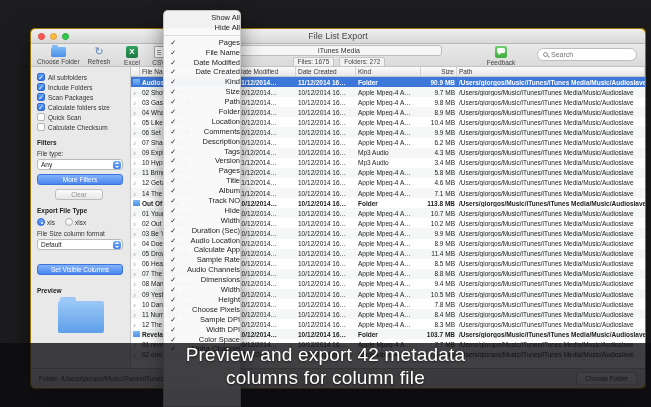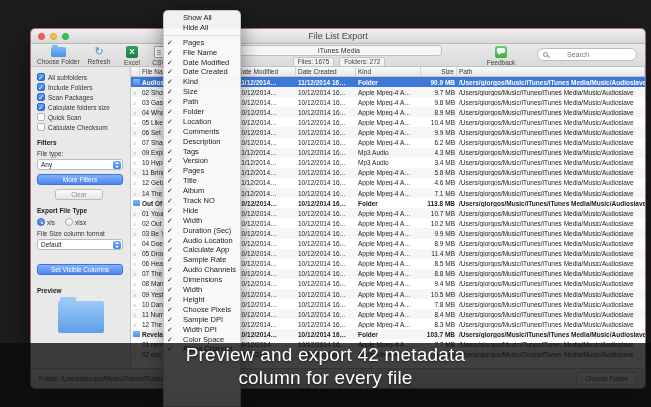--- a/index.html
+++ b/index.html
@@ -1,20 +1,20 @@
 <!DOCTYPE html>
 <html><head>
 <meta charset="utf-8">
 <style>
   *{margin:0;padding:0;box-sizing:border-box;}
   html,body{width:651px;height:407px;}
   body{position:relative;background:#1d1d1f;font-family:"Liberation Sans",sans-serif;overflow:hidden;}
 
   
-  .window{position:absolute;left:30px;top:28px;width:616px;height:361px;background:#f9a8d4;
+  .window{position:absolute;left:30px;top:28px;width:616px;height:361px;background:#eab308;
     border-radius:5px;border:1px solid rgba(0,0,0,.35);box-shadow:0 12px 30px rgba(0,0,0,.55);z-index:1;overflow:hidden;}
   .titlebar{position:relative;height:15px;background:linear-gradient(#efefef,#d8d8d8);border-bottom:1px solid #b8b8b8;border-radius:5px 5px 0 0;}
   .lights{position:absolute;left:7px;top:4px;display:flex;gap:5px;}
   .light{width:7px;height:7px;border-radius:50%;display:inline-block;}
   .red{background:#fc5753;border:1px solid #df4744;}
   .yellow{background:#fdbc40;border:1px solid #de9c34;}
   .green{background:#34c84a;border:1px solid #27a53a;}
   .title{text-align:center;font-size:9px;line-height:14px;color:#4a4a4a;}
 
   
@@ -27,21 +27,21 @@
   .excel-icon{width:12px;height:12px;margin:1px auto 0;background:linear-gradient(#2ea35a,#1d7a41);border-radius:2px;color:#fff;font-size:8px;font-weight:bold;line-height:12px;text-align:center;display:block;}
   .csv-icon{width:10px;height:12px;margin:1px auto 0;background:#fff;border:1px solid #a5a5a5;border-radius:1px;position:relative;display:block;}
   .csv-icon::before{content:"";position:absolute;left:2px;right:2px;top:3px;height:1px;background:#9a9a9a;box-shadow:0 2px 0 #9a9a9a,0 4px 0 #9a9a9a;}
   .feedback-icon{width:12px;height:12px;margin:1px auto 0;background:linear-gradient(#6fd06f,#3fae3f);border-radius:2px;position:relative;display:block;}
   .feedback-icon::before{content:"";position:absolute;left:2px;top:2px;width:8px;height:5px;background:#fff;border-radius:1.5px;}
   .feedback-icon::after{content:"";position:absolute;left:3px;top:7px;border-left:1px solid transparent;border-right:2px solid transparent;border-top:2px solid #fff;}
   .tb-center{position:absolute;left:205px;top:1px;width:206px;}
   .source-box{height:11px;background:#f6f6f6;border:1px solid #bdbdbd;border-radius:3px;text-align:center;font-size:7px;line-height:9px;color:#333;}
   .stats{display:flex;justify-content:center;gap:5px;margin-top:1px;}
   .stat{border:1px solid #c4c4c4;background:#f2f2f2;border-radius:2px;font-size:6.5px;line-height:8px;padding:0 4px;color:#444;white-space:nowrap;}
-  .search{position:absolute;right:8px;top:4px;width:100px;height:13px;background:#fff;border:1px solid #bdbdbd;border-radius:7px;display:flex;align-items:center;padding:0 5px;gap:19px;}
+  .search{position:absolute;right:8px;top:4px;width:100px;height:13px;background:#fff;border:1px solid #bdbdbd;border-radius:7px;display:flex;align-items:center;padding:0 5px;gap:3px;}
   .search input{border:none;outline:none;width:100%;font-size:7px;color:#333;background:transparent;font-family:"Liberation Sans",sans-serif;}
   .lens{width:5px;height:5px;border:1px solid #8e8e8e;border-radius:50%;position:relative;flex:none;display:inline-block;}
   .lens::after{content:"";position:absolute;width:3px;height:1px;background:#8e8e8e;transform:rotate(45deg);right:-2.5px;bottom:-1px;}
 
   
   .sidebar{position:absolute;left:0;top:38px;bottom:20px;width:100px;border-right:1px solid #c6c6c6;background:#e9e9e9;padding:5px 5px 0 6px;font-size:6.5px;color:#333;overflow:hidden;}
   .cb-row{display:flex;align-items:center;height:10px;gap:3px;}
   .cb{width:8px;height:8px;border:1px solid #b3b3b3;border-radius:2px;background:#fff;font-size:7px;line-height:7px;text-align:center;color:#fff;flex:none;}
   .cb.checked{background:linear-gradient(#5c9ef6,#3172e0);border-color:#2f66cf;}
   .cb-label{white-space:nowrap;}
@@ -86,21 +86,21 @@
   .mini-folder::before{content:"";position:absolute;top:-1.5px;left:0;width:3px;height:1.5px;background:#7db9f5;border-radius:1px 1px 0 0;}
 
   
   .statusbar{position:absolute;left:0;right:0;bottom:0;height:20px;background:linear-gradient(#e8e8e8,#d9d9d9);border-top:1px solid #c0c0c0;border-radius:0 0 5px 5px;font-size:6.5px;color:#3d3d3d;display:flex;align-items:center;padding:0 8px;}
   .status-folder{flex:1;white-space:nowrap;overflow:hidden;}
   .status-btn{background:linear-gradient(#fdfdfd,#e9e9e9);border:1px solid #b9b9b9;border-radius:3px;height:13px;line-height:12px;padding:0 8px;color:#333;white-space:nowrap;}
 
   
   .menu{position:absolute;left:163px;top:10px;width:78px;bottom:0;background:rgba(249,249,249,.97);
     border:1px solid rgba(0,0,0,.18);border-radius:5px 5px 0 0;box-shadow:0 6px 20px rgba(0,0,0,.45);z-index:20;padding-top:2px;overflow:hidden;}
-  .menu-item{position:relative;height:9.9px;line-height:9.9px;font-size:7.5px;color:#222;padding-left:19px;white-space:nowrap;overflow:hidden;}
+  .menu-item{position:relative;height:9.9px;line-height:9.9px;font-size:7.5px;color:#222;padding-left:19px;white-space:nowrap;overflow:hidden;text-align:right;}
   .menu-check{position:absolute;left:3px;top:0;width:9px;font-size:7px;color:#222;}
   .menu-sep{height:1px;background:#dcdcdc;margin:2px 0;}
 
   
   .promo{position:absolute;left:0;right:0;top:343px;height:64px;background:rgba(12,12,14,.78);z-index:30;
     display:flex;flex-direction:column;justify-content:flex-start;align-items:center;color:#fff;}
   .promo div{font-size:19px;line-height:23px;font-weight:400;letter-spacing:.2px;text-shadow:0 1px 2px rgba(0,0,0,.6);}
 </style>
 </head>
 <body>
@@ -516,14 +516,14 @@
       <div class="menu-item"><span class="menu-check">✓</span><span class="menu-label">Choose Pixels</span></div>
       <div class="menu-item"><span class="menu-check">✓</span><span class="menu-label">Sample DPI</span></div>
       <div class="menu-item"><span class="menu-check">✓</span><span class="menu-label">Width DPI</span></div>
       <div class="menu-item"><span class="menu-check">✓</span><span class="menu-label">Color Space</span></div>
       <div class="menu-item"><span class="menu-check">✓</span><span class="menu-label">Alpha Channel</span></div>
     </div>
 </div>
 
 <div class="promo">
   <div>Preview and export 42 metadata</div>
-  <div>column for every file</div>
+  <div>columns for column file</div>
 </div>
 
 </body></html>

